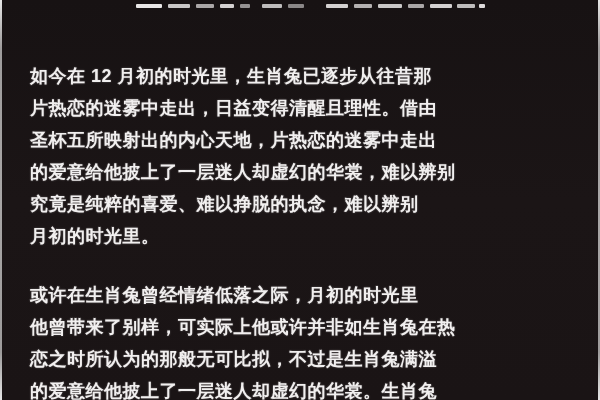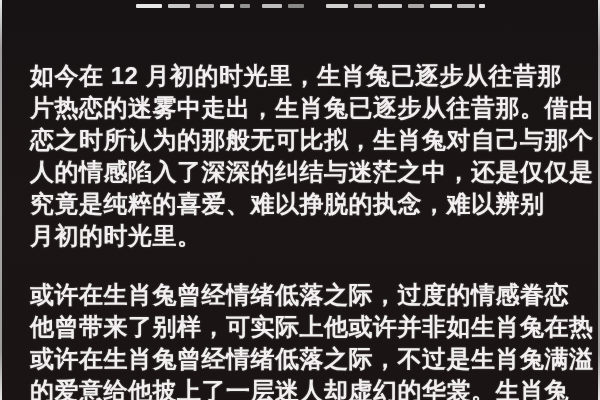--- a/index.html
+++ b/index.html
@@ -47,21 +47,21 @@
     border-radius: 1px;
     background: #e9e7e7;
   }
 
   .article {
     position: absolute;
     left: 28px;
     width: 548px;
     color: #f1efef;
     font-weight: bold;
-    font-size: 24px;
+    font-size: 18px;
     letter-spacing: 0.5px;
     line-height: 32px;
     text-shadow: 0 0 2px rgba(240, 238, 238, 0.35);
   }
   .para-1 { top: 60px; }
   .para-2 { top: 279px; }
   .text-line {
     white-space: nowrap;
     height: 32px;
   }
@@ -83,30 +83,30 @@
     <span class="frag" style="left:224px; width:18px; opacity:.75;"></span>
     <span class="frag" style="left:248px; width:24px; opacity:.85;"></span>
     <span class="frag" style="left:278px; width:16px; opacity:.7;"></span>
     <span class="frag" style="left:300px; width:22px; opacity:.9;"></span>
     <span class="frag" style="left:327px; width:18px; opacity:.8;"></span>
     <span class="frag" style="left:349px; width:6px;  opacity:.95;"></span>
   </div>
 
   <div class="article para-1">
     <div class="text-line">如今在 12 月初的时光里，生肖兔已逐步从往昔那</div>
-    <div class="text-line">片热恋的迷雾中走出，生肖兔已逐步从往昔那。借由</div>
-    <div class="text-line">恋之时所认为的那般无可比拟，生肖兔对自己与那个</div>
-    <div class="text-line">人的情感陷入了深深的纠结与迷茫之中，还是仅仅是</div>
+    <div class="text-line">片热恋的迷雾中走出，日益变得清醒且理性。借由</div>
+    <div class="text-line">圣杯五所映射出的内心天地，片热恋的迷雾中走出</div>
+    <div class="text-line">的爱意给他披上了一层迷人却虚幻的华裳，难以辨别</div>
     <div class="text-line">究竟是纯粹的喜爱、难以挣脱的执念，难以辨别</div>
     <div class="text-line">月初的时光里。</div>
   </div>
 
   <div class="article para-2">
-    <div class="text-line">或许在生肖兔曾经情绪低落之际，过度的情感眷恋</div>
+    <div class="text-line">或许在生肖兔曾经情绪低落之际，月初的时光里</div>
     <div class="text-line">他曾带来了别样，可实际上他或许并非如生肖兔在热</div>
-    <div class="text-line">或许在生肖兔曾经情绪低落之际，不过是生肖兔满溢</div>
+    <div class="text-line">恋之时所认为的那般无可比拟，不过是生肖兔满溢</div>
     <div class="text-line">的爱意给他披上了一层迷人却虚幻的华裳。生肖兔</div>
   </div>
 
 </div>
 
 <div class="page-edge left"></div>
 <div class="page-edge right"></div>
 
 </body></html>

